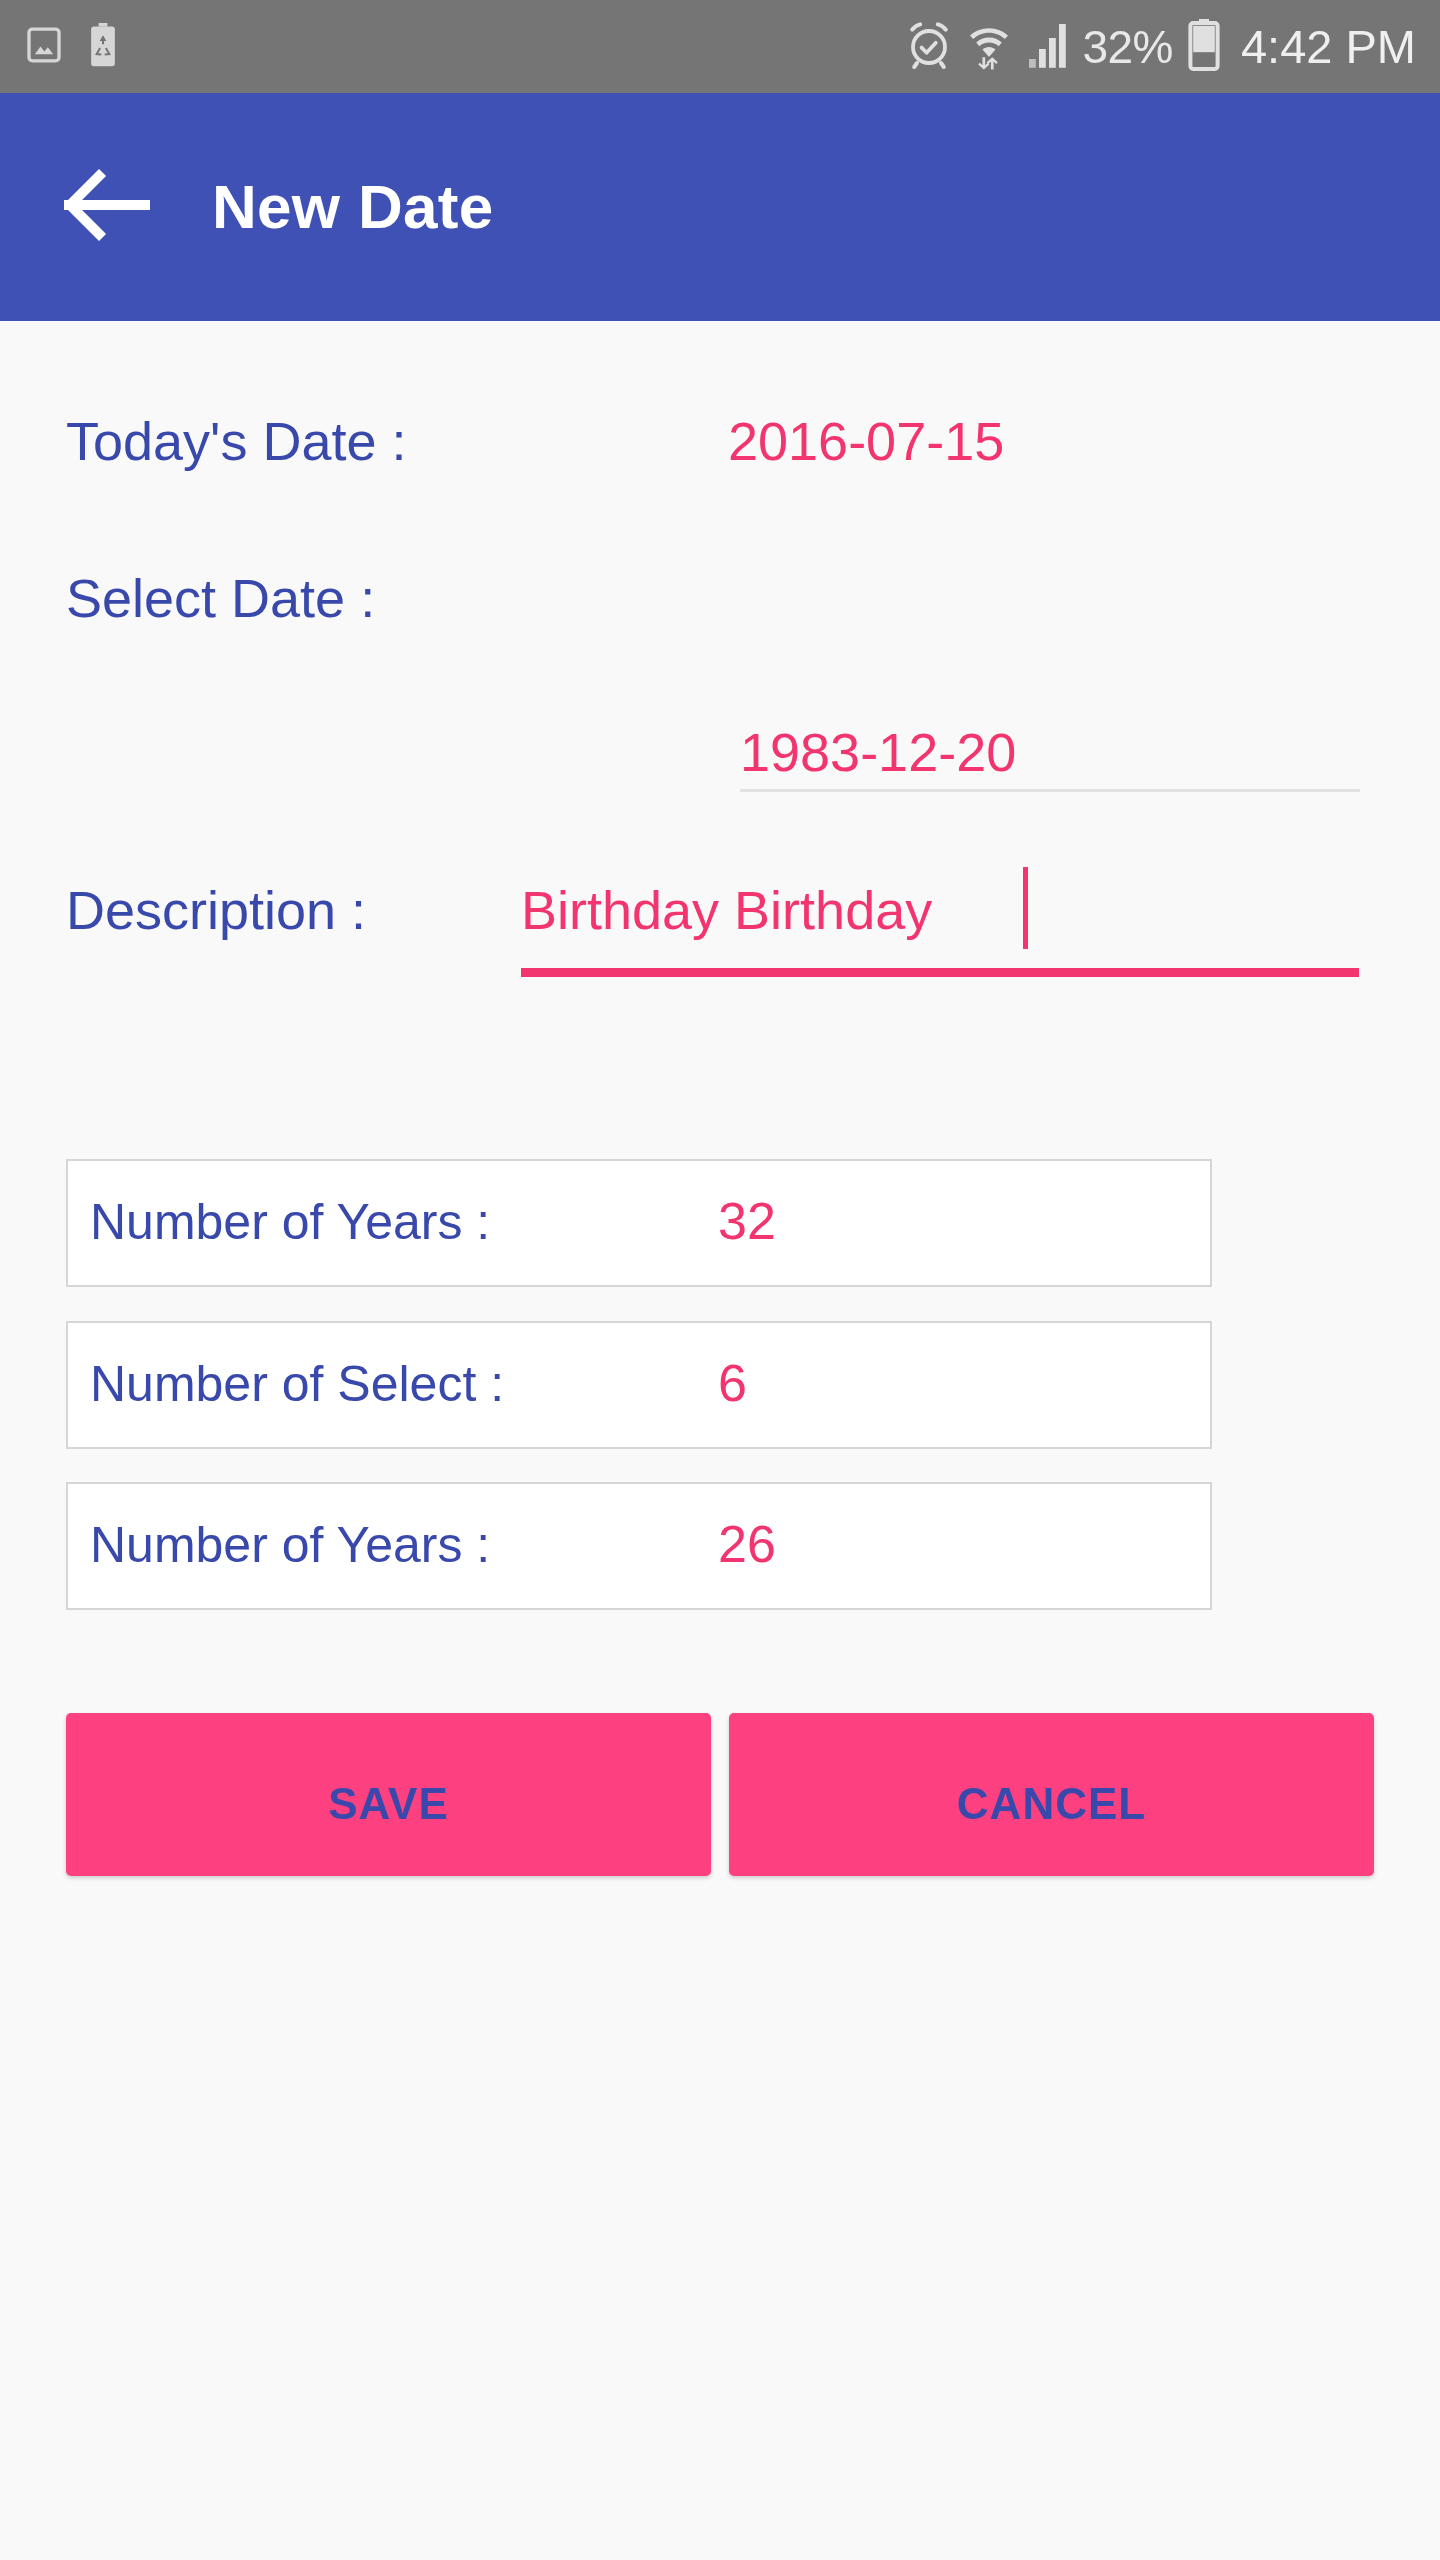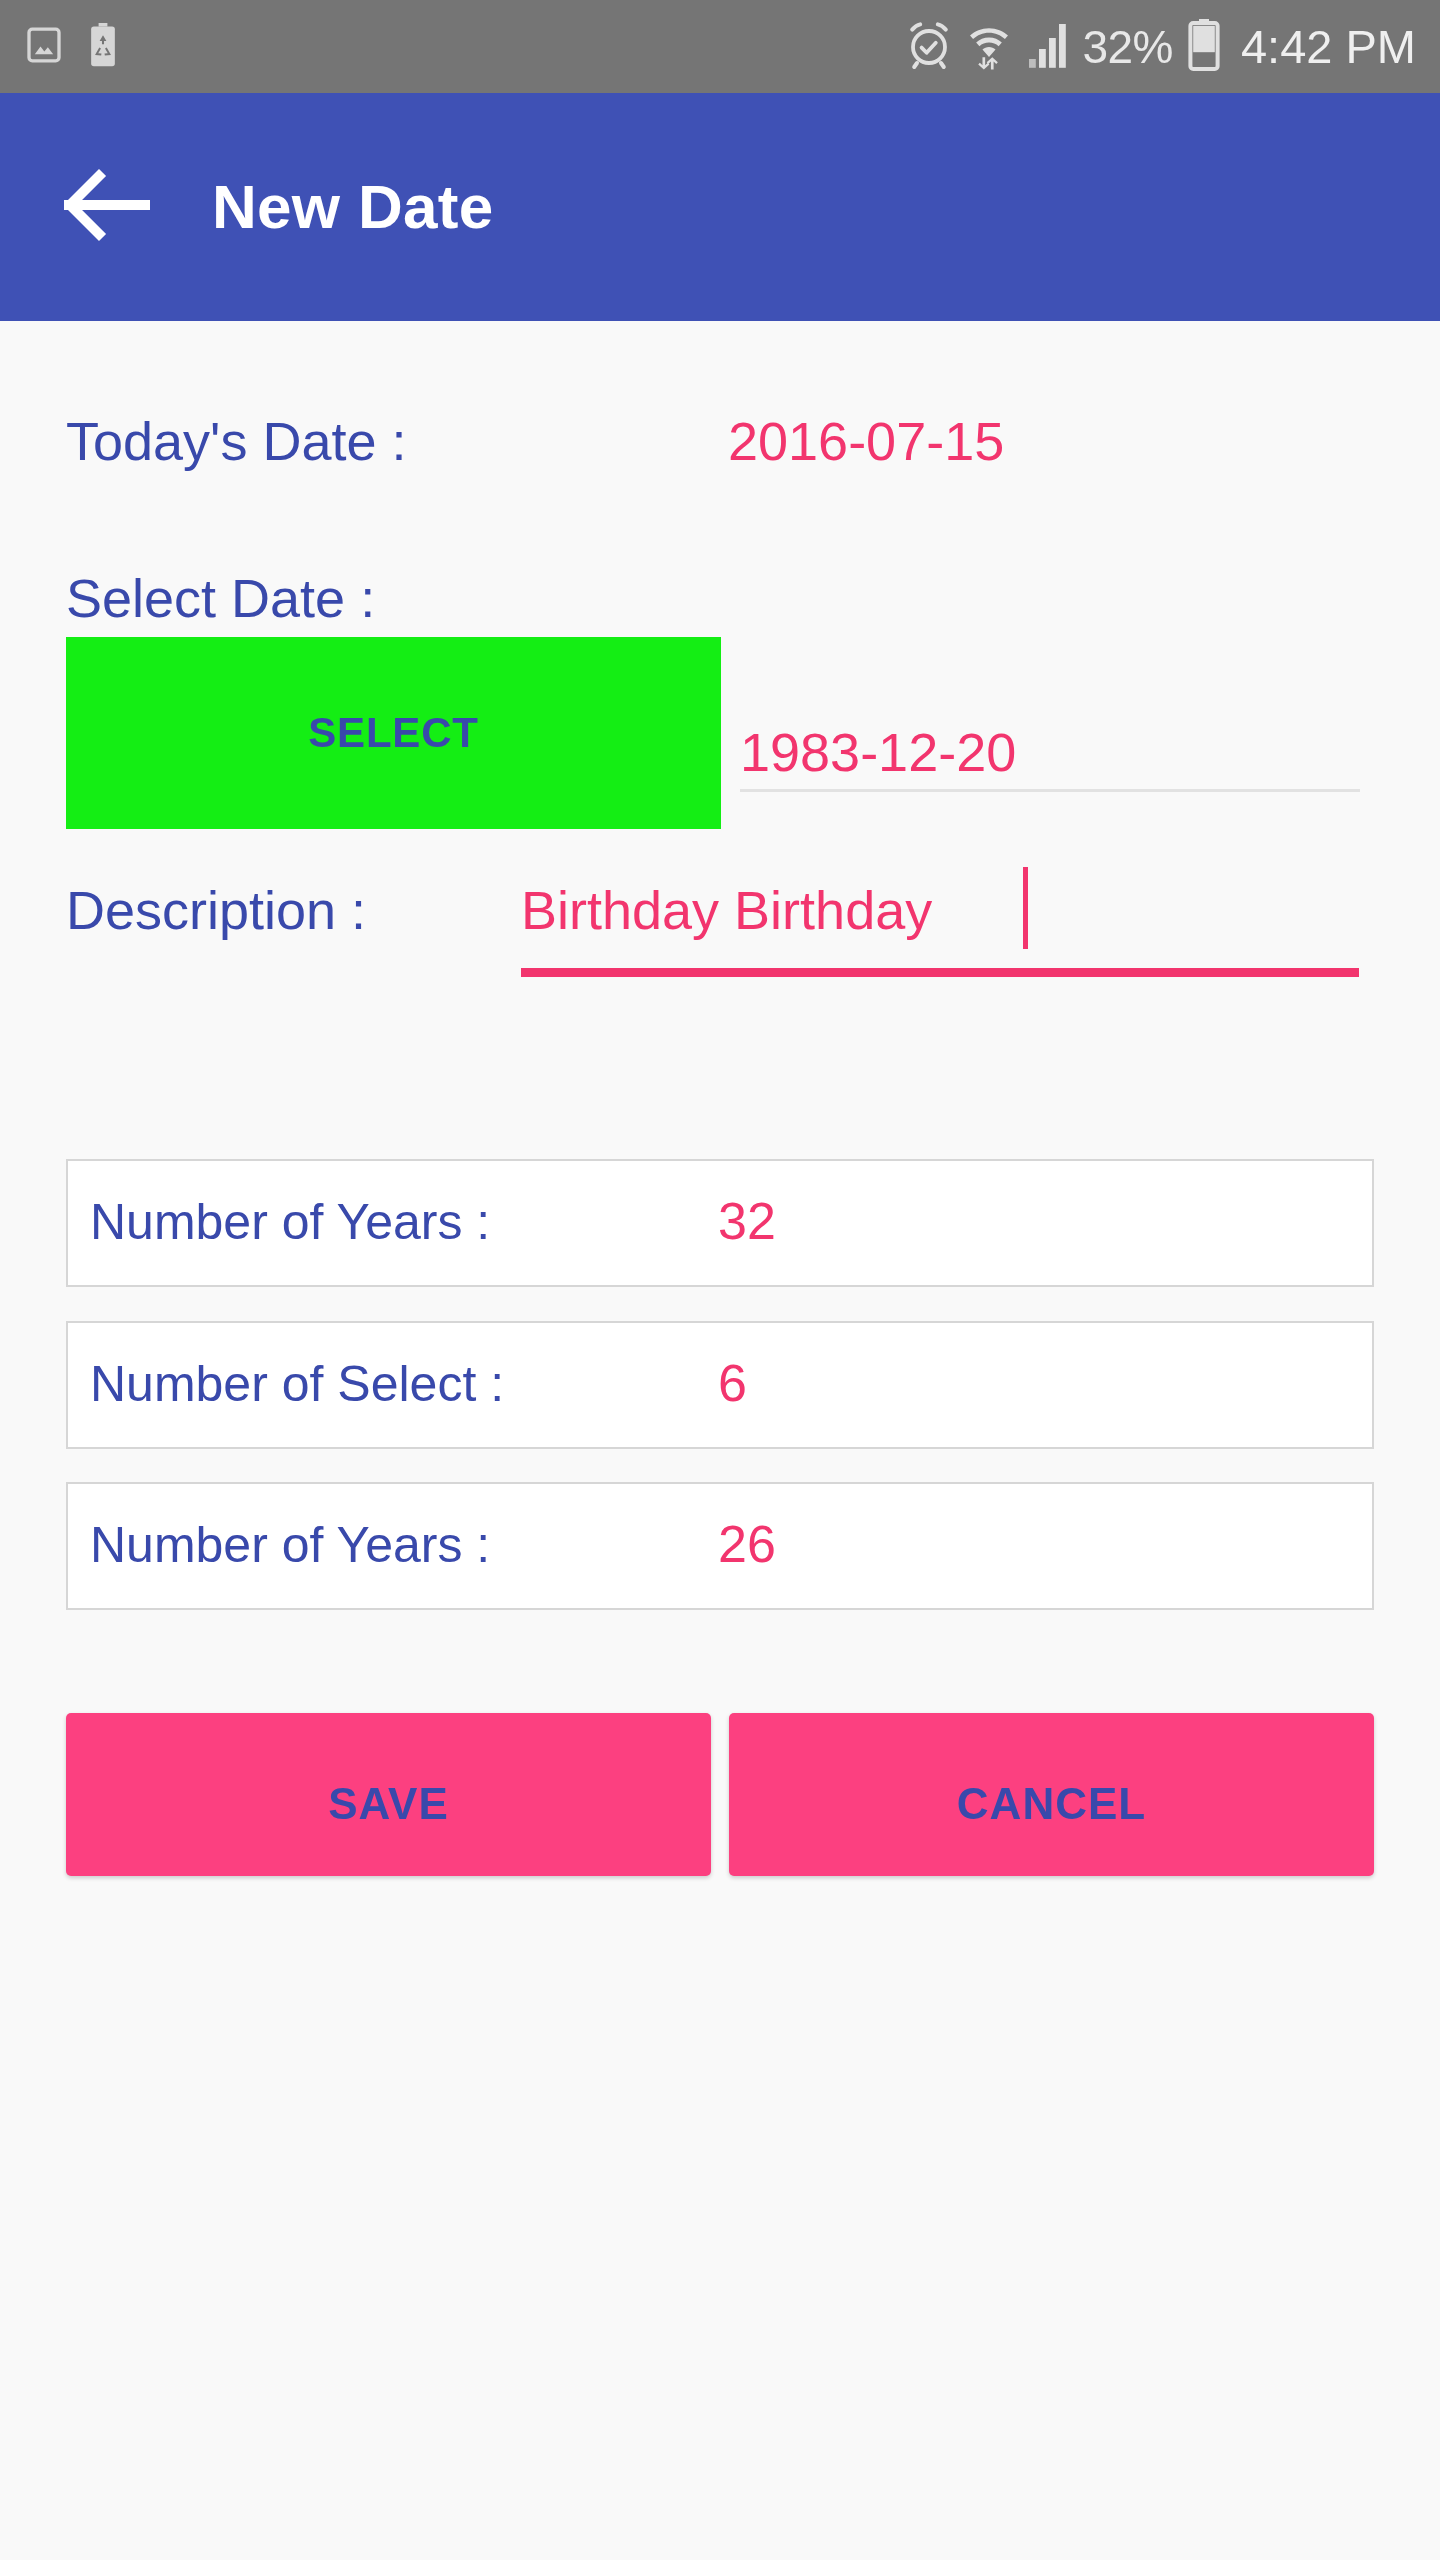--- a/index.html
+++ b/index.html
@@ -212,21 +212,21 @@
     top: 107px;
     width: 838px;
     height: 9px;
     background: #f2356e;
   }
 
   
   .info-box {
     position: absolute;
     left: 66px;
-    width: 1308px;
+    width: 1146px;
     height: 128px;
     background: #ffffff;
     border: 2px solid #d6d6d6;
     box-sizing: border-box;
   }
   #info-box-0 { top: 838px; }
   #info-box-1 { top: 1000px; }
   #info-box-2 { top: 1161px; }
   .info-label {
     position: absolute;
@@ -345,23 +345,20 @@
 
 <div id="content">
 
   <div id="today-row">
     <span id="today-label" class="label-blue">Today's Date :</span>
     <span id="today-value" class="value-pink">2016-07-15</span>
   </div>
 
   <span id="select-date-label" class="label-blue">Select Date :</span>
 
-  <button id="select-button">
-    <span id="select-button-label">SELECT</span>
-  </button>
 
   <div id="selected-date-field">
     <span id="selected-date-value" class="value-pink">1983-12-20</span>
     <div id="selected-date-underline"></div>
   </div>
 
   <div id="description-row">
     <span id="description-label" class="label-blue">Description :</span>
     <div id="description-field">
       <span id="description-value" placeholder="">Birthday Birthday</span>

